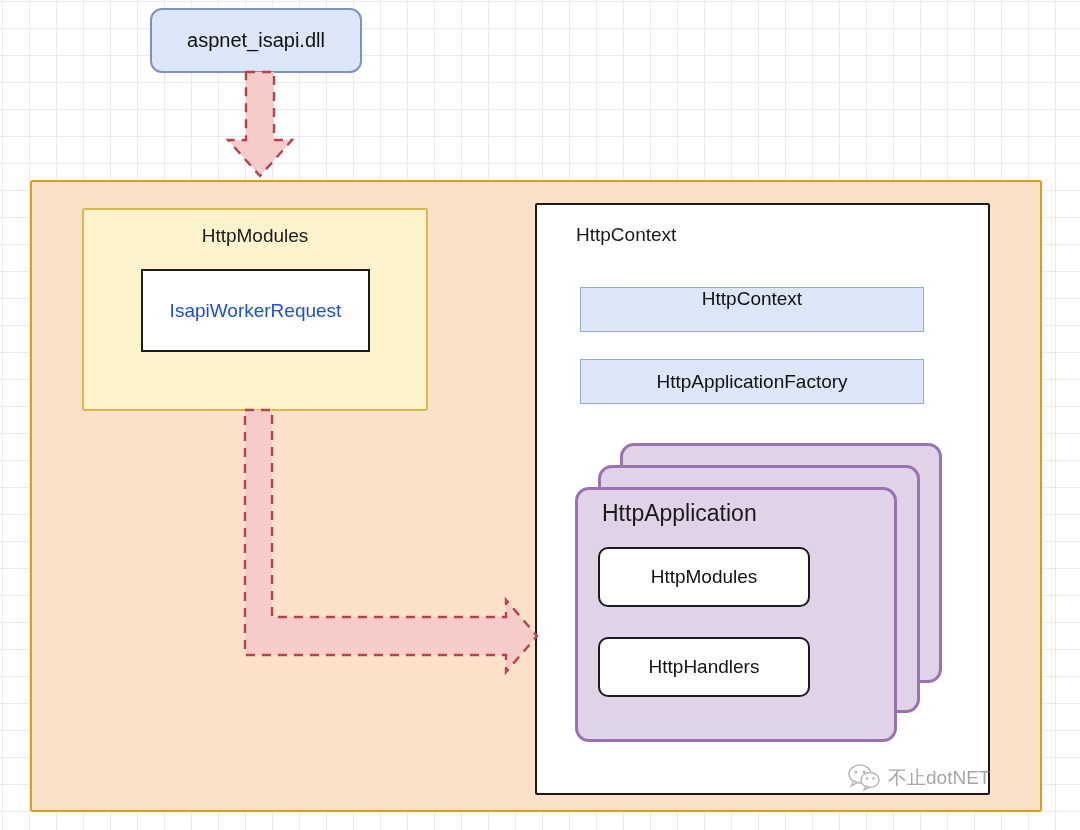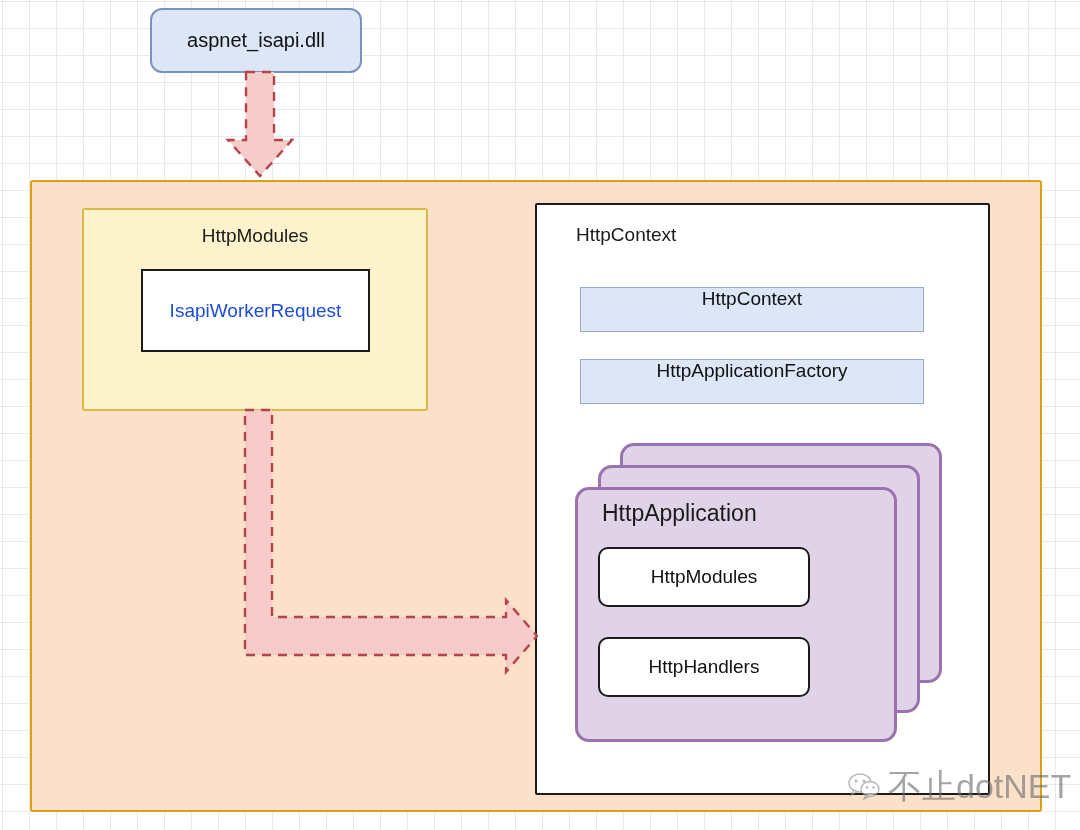--- a/index.html
+++ b/index.html
@@ -92,21 +92,21 @@
     left: 580px; top: 287px; width: 344px; height: 45px;
     background: #dce6f6;
     border: 1px solid #93a9cd;
     display: flex; align-items: flex-start; justify-content: center;
     font-size: 19px; color: #111;
   }
   .box-httpappfactory {
     left: 580px; top: 359px; width: 344px; height: 45px;
     background: #dce6f6;
     border: 1px solid #93a9cd;
-    display: flex; align-items: flex-start; justify-content: center;
+    display: flex; align-items: center; justify-content: center;
     font-size: 19px; color: #111;
   }
 
   
   .panel-purple {
     background: #e0d3e8;
     border: 3px solid #9b72b0;
     border-radius: 14px;
   }
   .panel-back-2 { left: 620px; top: 443px; width: 322px; height: 240px; }
@@ -147,21 +147,21 @@
   }
 
   
   .watermark {
     left: 848px; top: 764px;
     display: flex; align-items: center; gap: 6px;
     opacity: 0.62;
     z-index: 9;
   }
   .watermark-text {
-    font-size: 34px;
+    font-size: 19px;
     color: #6e6e6e;
     letter-spacing: 0px;
   }
 </style>
 </head>
 <body>
 
 <div id="canvas">
 
   <div class="node box-aspnet">

